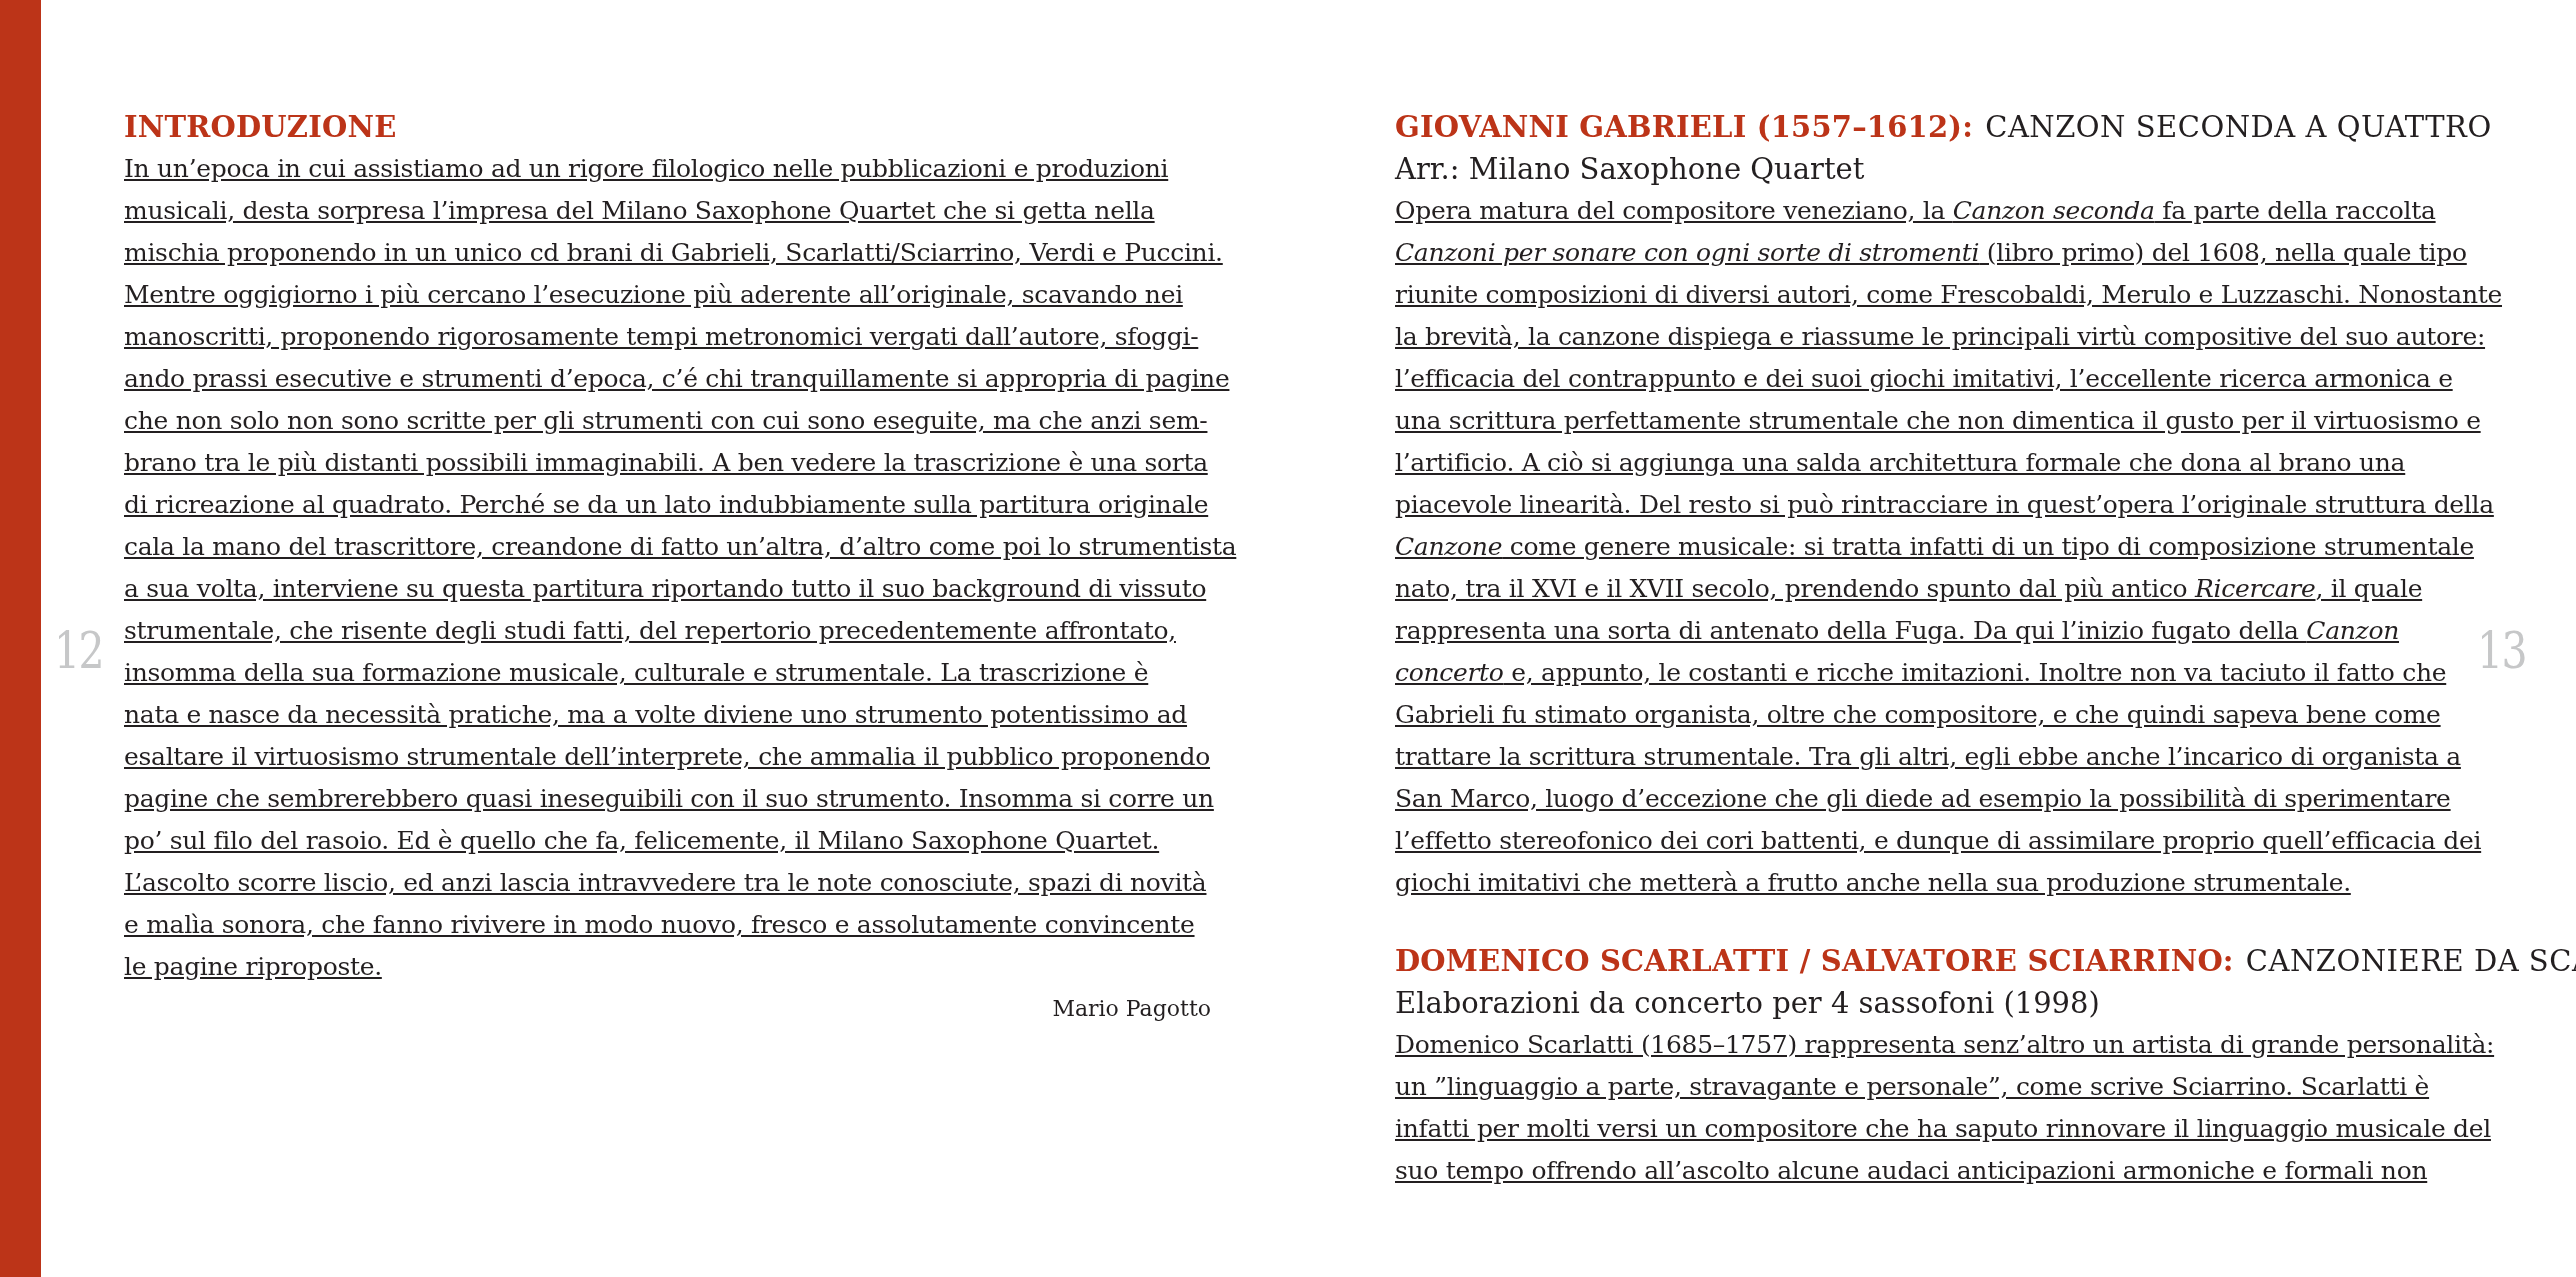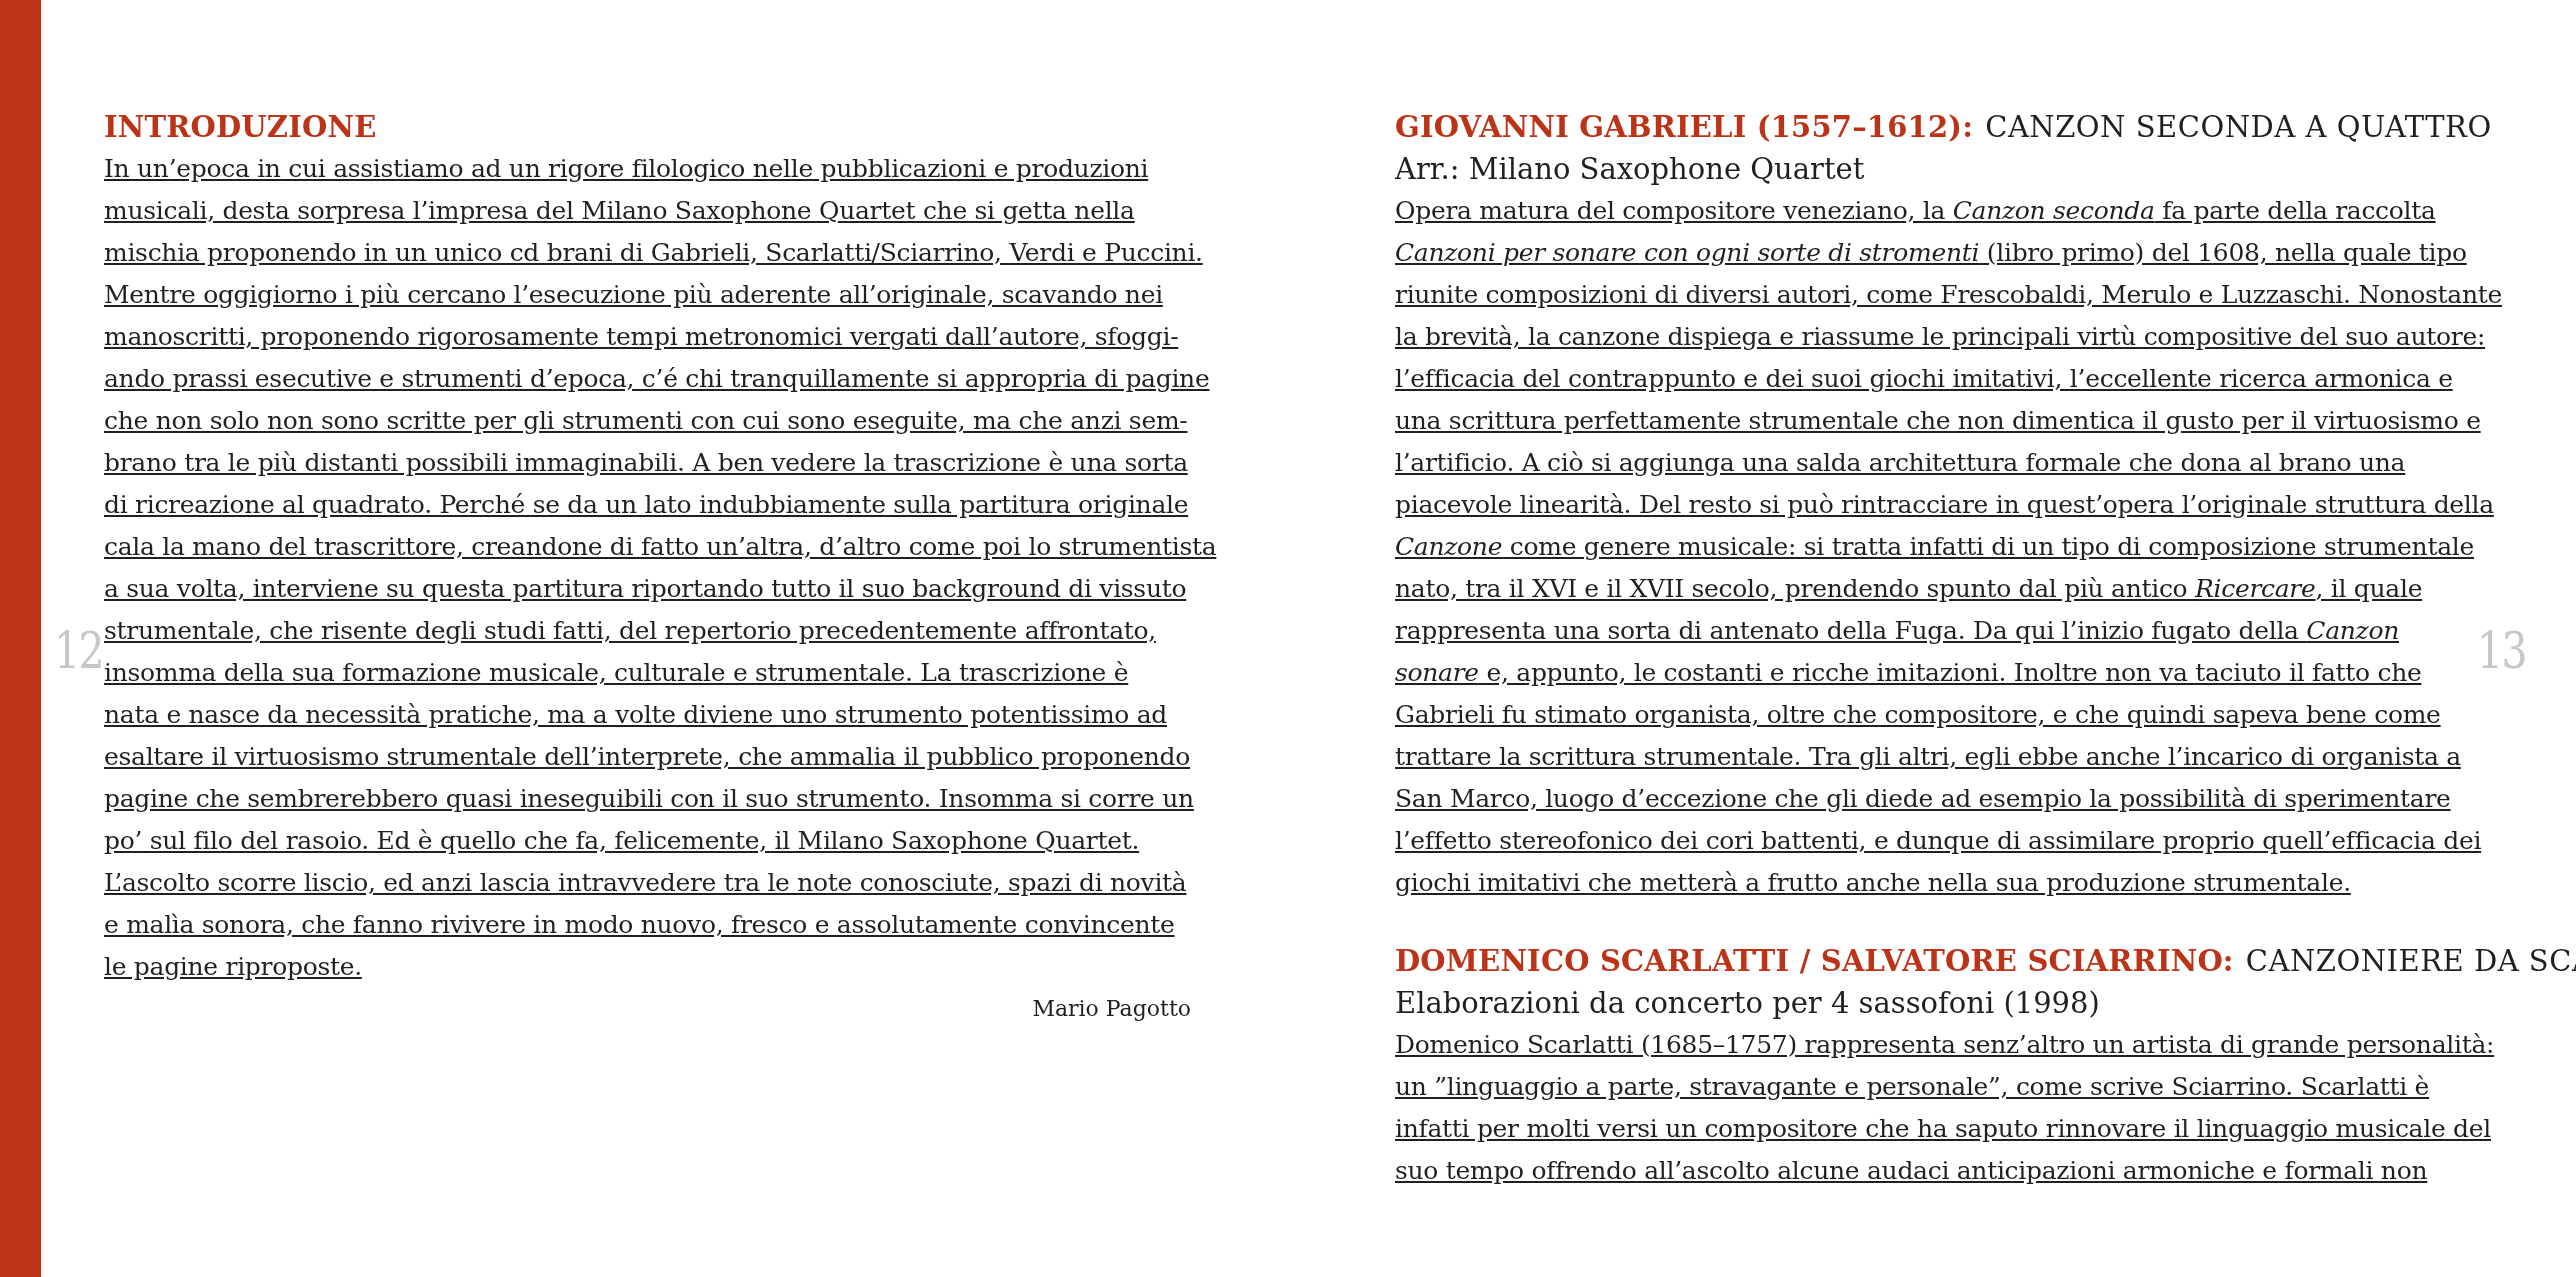--- a/index.html
+++ b/index.html
@@ -29,21 +29,21 @@
     transform-origin: left top;
   }
   .page-num.pn-left  { left: 54px; }
   .page-num.pn-right { left: 2477px; }
 
   .col {
     position: absolute;
     top: 106px;
     width: 1103px;
   }
-  .col-left  { left: 104px; }
+  .col-left  { left: 124px; }
   .col-right { left: 1395px; }
 
   .heading {
     margin: 0;
     font-size: 29px;
     line-height: 42px;
     font-weight: bold;
     letter-spacing: 0.2px;
     white-space: nowrap;
   }
@@ -117,21 +117,21 @@
           <div class="line"><span class="it">Canzoni per sonare con ogni sorte di stromenti</span><span> (libro primo) del 1608, nella quale tipo</span></div>
           <div class="line"><span>riunite composizioni di diversi autori, come Frescobaldi, Merulo e Luzzaschi. Nonostante</span></div>
           <div class="line"><span>la brevità, la canzone dispiega e riassume le principali virtù compositive del suo autore:</span></div>
           <div class="line"><span>l’efficacia del contrappunto e dei suoi giochi imitativi, l’eccellente ricerca armonica e</span></div>
           <div class="line"><span>una scrittura perfettamente strumentale che non dimentica il gusto per il virtuosismo e</span></div>
           <div class="line"><span>l’artificio. A ciò si aggiunga una salda architettura formale che dona al brano una</span></div>
           <div class="line"><span>piacevole linearità. Del resto si può rintracciare in quest’opera l’originale struttura della</span></div>
           <div class="line"><span class="it">Canzone</span><span> come genere musicale: si tratta infatti di un tipo di composizione strumentale</span></div>
           <div class="line"><span>nato, tra il XVI e il XVII secolo, prendendo spunto dal più antico </span><span class="it">Ricercare</span><span>, il quale</span></div>
           <div class="line"><span>rappresenta una sorta di antenato della Fuga. Da qui l’inizio fugato della </span><span class="it">Canzon</span></div>
-          <div class="line"><span class="it">sonare</span><span> e, appunto, le costanti e ricche imitazioni. Inoltre non va taciuto il fatto che</span></div>
+          <div class="line"><span class="it">concerto</span><span> e, appunto, le costanti e ricche imitazioni. Inoltre non va taciuto il fatto che</span></div>
           <div class="line"><span>Gabrieli fu stimato organista, oltre che compositore, e che quindi sapeva bene come</span></div>
           <div class="line"><span>trattare la scrittura strumentale. Tra gli altri, egli ebbe anche l’incarico di organista a</span></div>
           <div class="line"><span>San Marco, luogo d’eccezione che gli diede ad esempio la possibilità di sperimentare</span></div>
           <div class="line"><span>l’effetto stereofonico dei cori battenti, e dunque di assimilare proprio quell’efficacia dei</span></div>
           <div class="line"><span>giochi imitativi che metterà a frutto anche nella sua produzione strumentale.</span></div>
         </div>
     </div>
 
     <div class="sec sec2">
       <h2 class="heading"><span class="red">DOMENICO SCARLATTI / SALVATORE SCIARRINO:</span><span class="rest">CANZONIERE DA SCARLATTI</span></h2>

